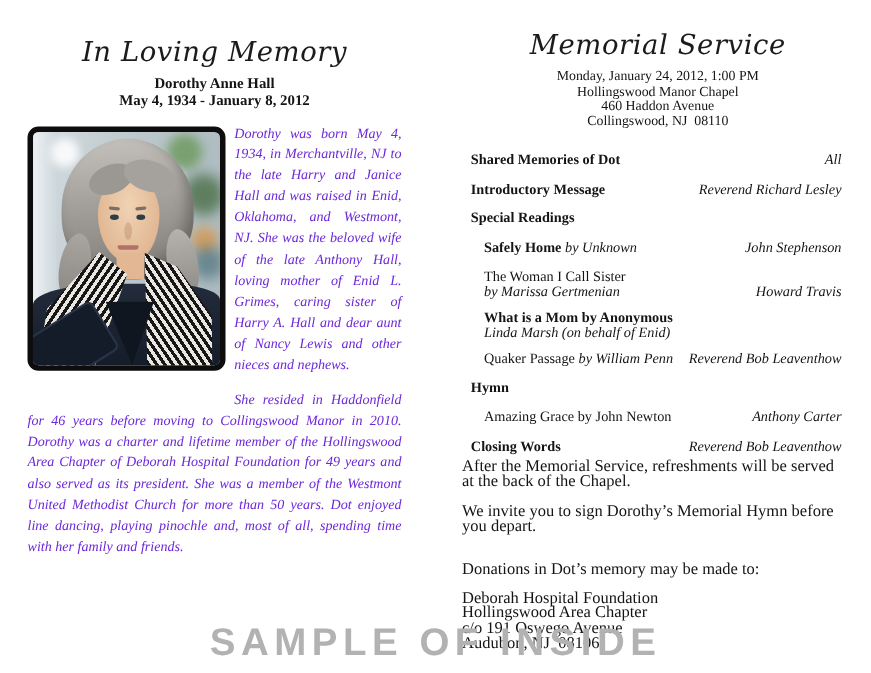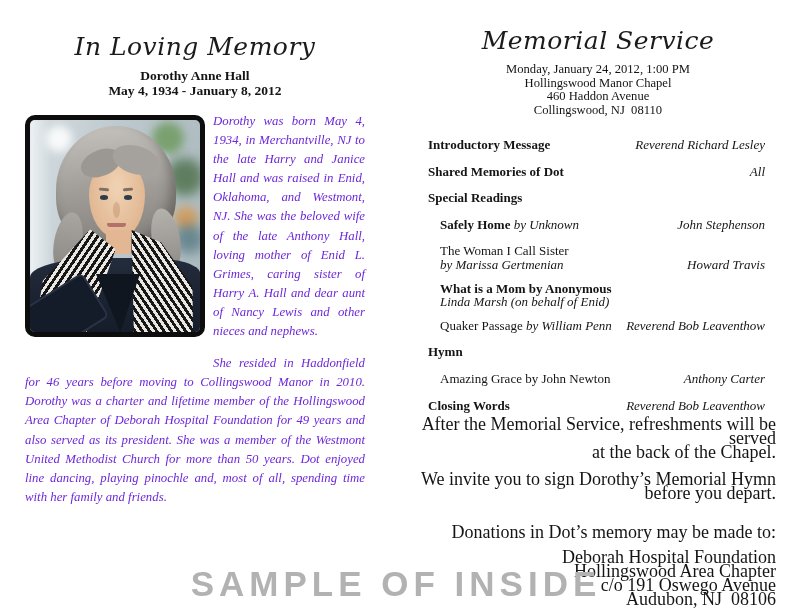--- a/index.html
+++ b/index.html
@@ -92,22 +92,22 @@
   .program { position:absolute; left:428px; top:138px; width:337px; font-size:13px; line-height:13.6px; }
   .p-row { display:flex; justify-content:space-between; margin-bottom:13px; }
   .p-row.indent { padding-left:12px; }
   .p-row.two-line { align-items:flex-end; margin-bottom:10px; }
   .p-left { text-align:left; }
   .p-perf { font-style:italic; text-align:right; white-space:nowrap; padding-left:8px; }
   .b { font-weight:bold; }
   .i { font-style:italic; }
   .block { display:block; }
 
-  .notes { position:absolute; left:420px; top:418px; width:356px; text-align:right;
-    font-size:18px; line-height:13.9px; }
+  .notes { position:absolute; left:420px; top:418px; width:356px; text-align:left;
+    font-size:15px; line-height:13.9px; }
   .note-sign   { margin-top:13px; }
   .note-donate { margin-top:25px; }
   .note-addr   { margin-top:12px; }
 
   
   .watermark {
     position:absolute; left:50%; top:564px; transform:translateX(-50%);
     font-family:"Liberation Sans", sans-serif; font-weight:700;
     font-size:35px; letter-spacing:5px; color:#b2b2b2; white-space:nowrap; z-index:5;
   }
@@ -165,27 +165,27 @@
         <div class="event-line">Monday, January 24, 2012, 1:00 PM</div>
         <div class="event-line">Hollingswood Manor Chapel</div>
         <div class="event-line">460 Haddon Avenue</div>
         <div class="event-line">Collingswood, NJ&nbsp; 08110</div>
       </div>
     </header>
 
     <div class="program">
 
       <div class="p-row">
+        <div class="p-left b">Shared Memories of Dot</div>
+        <div class="p-perf">All</div>
+      </div>
+
+      <div class="p-row">
         <div class="p-left b">Introductory Message</div>
         <div class="p-perf">Reverend Richard Lesley</div>
-      </div>
-
-      <div class="p-row">
-        <div class="p-left b">Shared Memories of Dot</div>
-        <div class="p-perf">All</div>
       </div>
 
       <div class="p-row">
         <div class="p-left b">Special Readings</div>
         <div class="p-perf"></div>
       </div>
 
       <div class="p-row indent">
         <div class="p-left"><span class="b">Safely Home</span><span class="i"> by Unknown</span></div>
         <div class="p-perf">John Stephenson</div>

